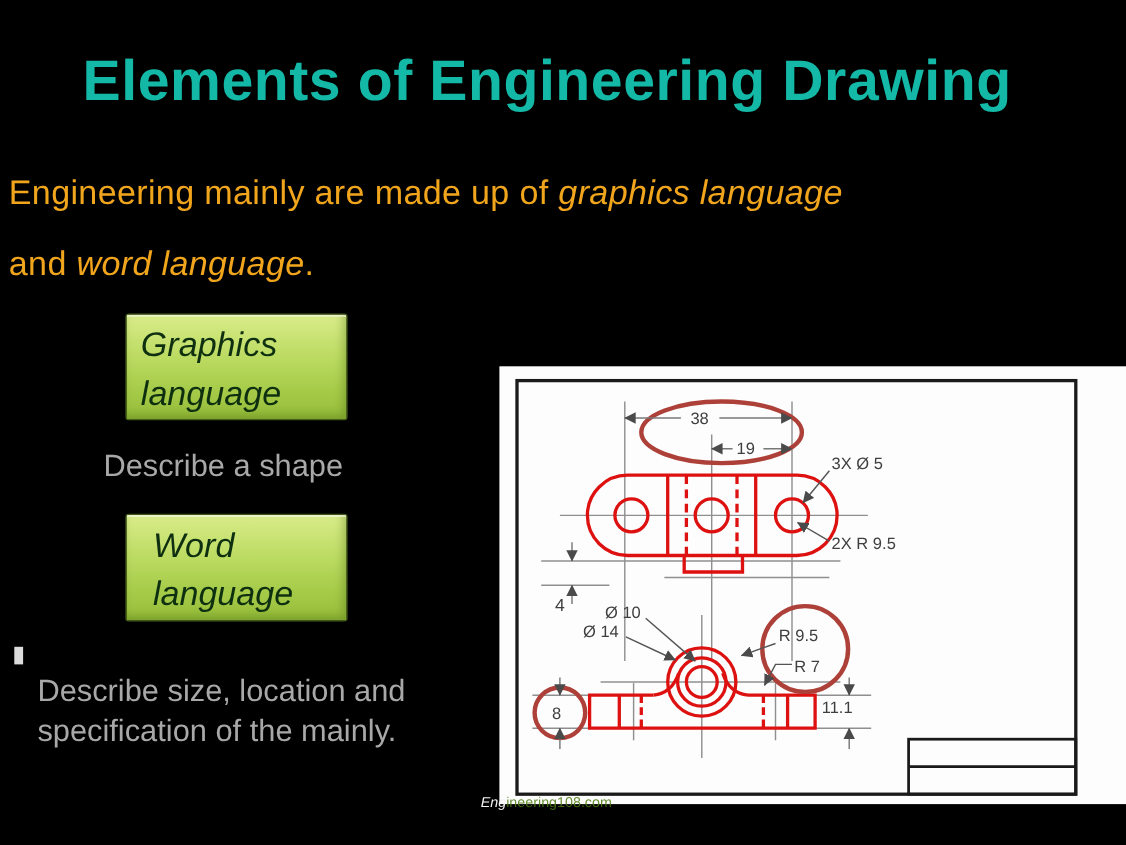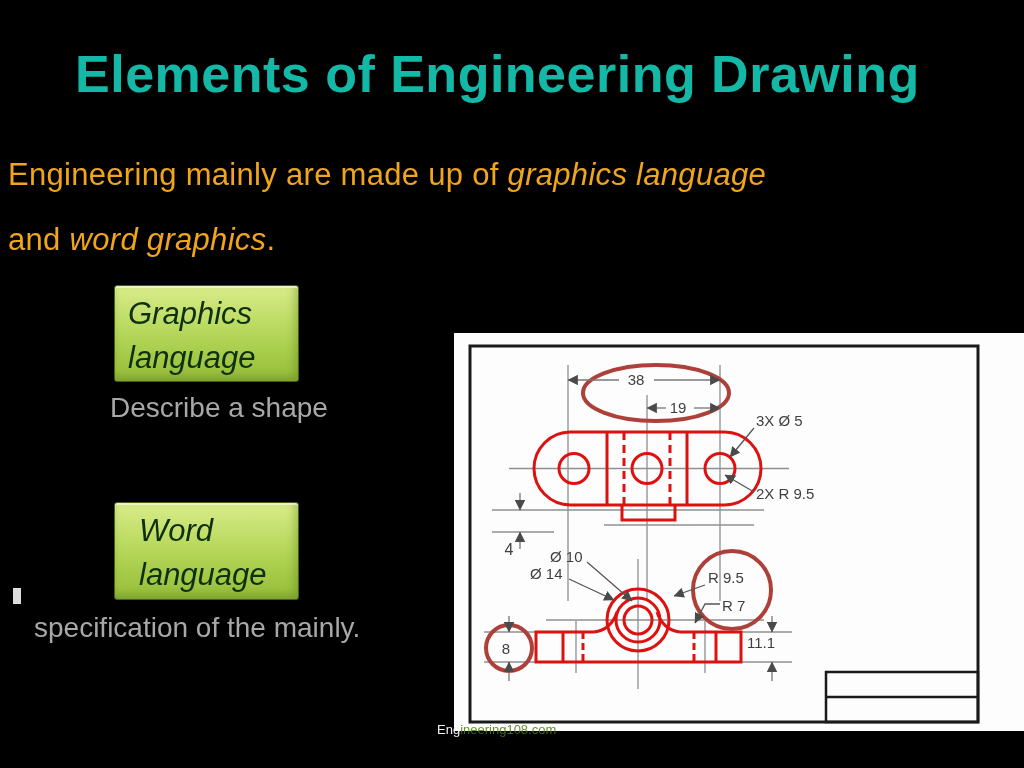--- a/index.html
+++ b/index.html
@@ -10,74 +10,75 @@
   .title{
     position:absolute;left:64px;top:44px;width:920px;
     font-size:52px;font-weight:bold;letter-spacing:.5px;color:#14b8a6;white-space:nowrap;margin-left:11px;
   }
   .intro{
     position:absolute;left:8px;top:142px;width:990px;
     font-size:31px;color:#f0a51c;line-height:65px;letter-spacing:.3px;
   }
   .intro .it{font-style:italic;margin-top:31px;}
   .btn{
-    position:absolute;width:185px;height:97px;border-radius:3px;
+    position:absolute;width:202px;height:97px;border-radius:3px;
     background:linear-gradient(180deg,#d9ec8a 0%,#bcdb62 40%,#a6cb49 72%,#96bd3a 100%);
     border:1px solid #44601a;
     box-shadow:inset 0 2px 0 rgba(255,255,255,.55), inset -3px -4px 8px rgba(70,100,15,.35), 2px 3px 5px rgba(0,0,0,.65);
     color:#0f3010;font-style:italic;font-size:31px;line-height:44px;
     padding:6px 0 0 13px;box-sizing:border-box;text-align:left;cursor:default;
   }
   #btn-graphics{left:114px;top:285px;}
-  #btn-word{left:114px;top:502px;height:98px;padding-left:24px;}
+  #btn-word{left:114px;top:467px;height:98px;padding-left:24px;}
   .caption{
     position:absolute;color:#a8a8a8;font-size:28px;line-height:37px;
   }
-  #caption-graphics{left:94px;top:389px;margin-left:16px;}
+  #caption-graphics{left:94px;top:405px;}
   #caption-word{left:34px;top:609px;}
   #white-tick{
     position:absolute;left:13px;top:588px;width:8px;height:16px;background:#dcdcdc;
   }
   #drawing-panel{
     position:absolute;left:454px;top:333px;width:646px;height:398px;background:#fdfdfd;z-index:1;
   }
   #footer{
     position:absolute;left:437px;top:722px;font-size:13px;z-index:2;white-space:nowrap;
   }
-  #footer .bright{color:#f2f2f2;}
+  #footer .bright{color:#f2f2f2;font-style:italic;}
   #footer .faint{color:#4d7c0f;opacity:.85;}
   svg text{font-family:"Liberation Sans",sans-serif;}
 </style>
 </head>
 <body>
 
 <div id="slide">
 
   <div class="title">Elements of Engineering Drawing</div>
 
   <div class="intro">
     <div><span>Engineering mainly are made up of </span><span class="it"> graphics  language</span></div>
-    <div><span>and </span><span class="it"> word  graphics</span><span>.</span></div>
+    <div><span>and </span><span class="it"> word  language</span><span>.</span></div>
   </div>
 
   <div class="btn" id="btn-graphics">
     <div>Graphics</div>
     <div>language</div>
   </div>
 
   <div class="caption" id="caption-graphics">
     <div>Describe a shape</div>
   </div>
 
   <div class="btn" id="btn-word">
     <div>Word</div>
     <div>language</div>
   </div>
 
   <div class="caption" id="caption-word">
+    <div>Describe size, location and</div>
     <div>specification of the mainly.</div>
   </div>
 
   <div id="white-tick"></div>
 
   <div id="drawing-panel">
     <svg width="534" height="398" viewBox="0 0 534 398" xmlns="http://www.w3.org/2000/svg">
       <defs>
         <marker id="arw" viewBox="0 0 10 10" refX="9.5" refY="5" markerWidth="8" markerHeight="8" orient="auto">
           <path d="M0,0 L10,5 L0,10 z" fill="#4a4a4a"></path>

